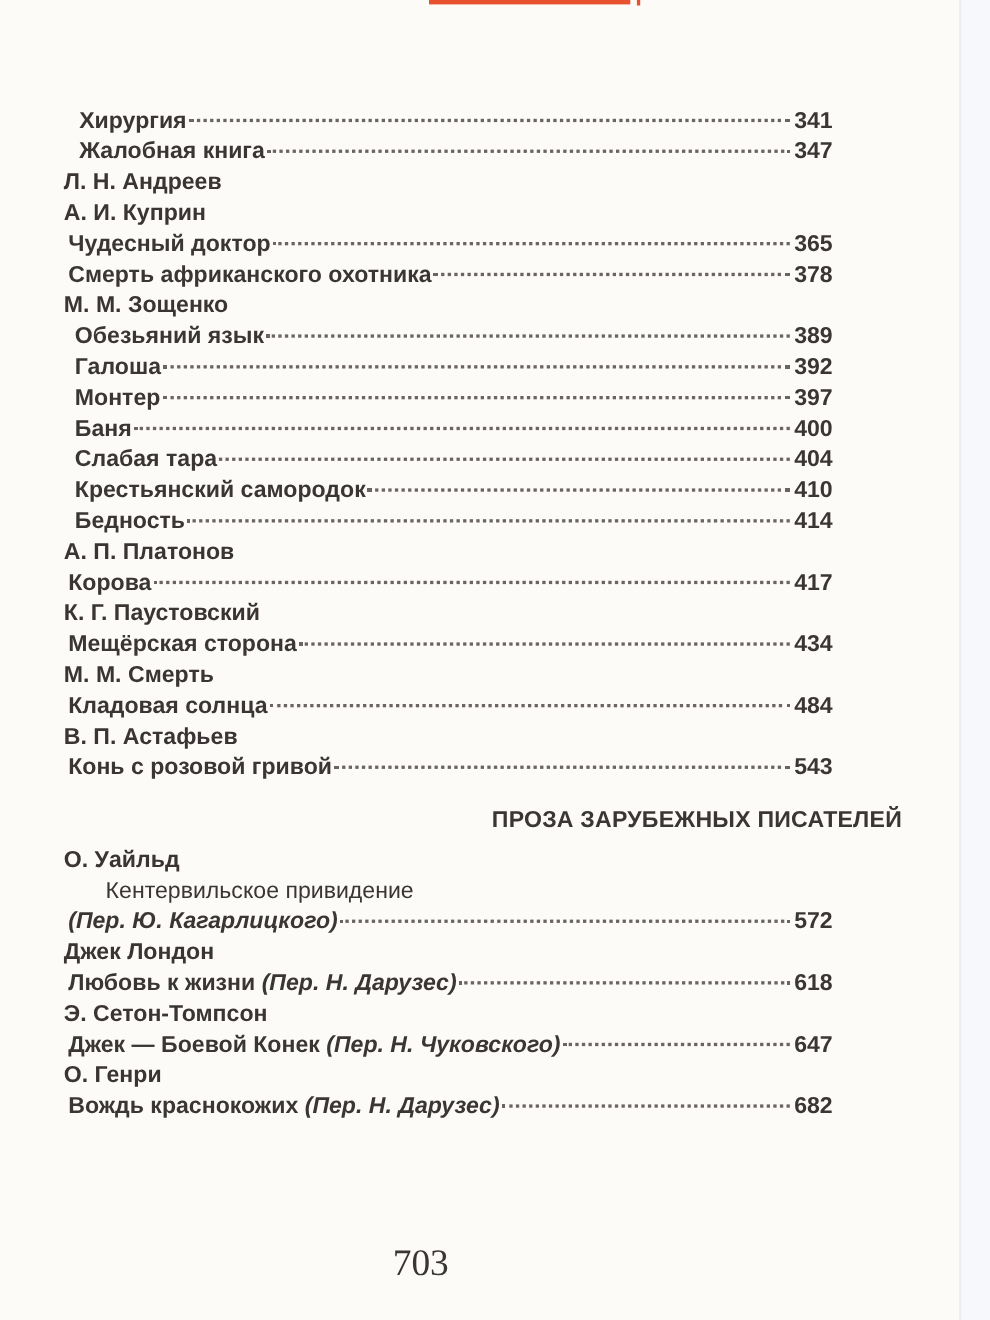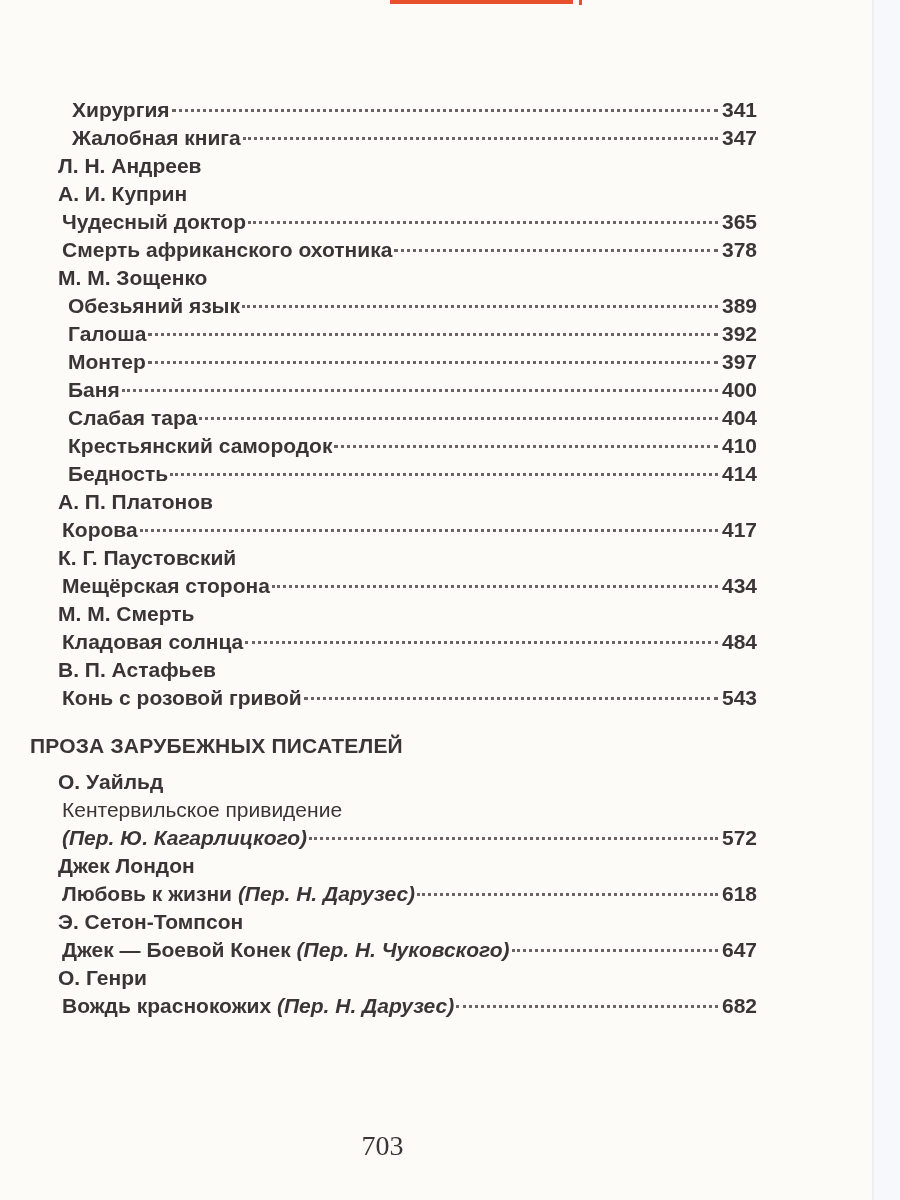--- a/index.html
+++ b/index.html
@@ -80,42 +80,42 @@
     margin: 0 4px 0 2px;
     border-bottom: 3px dotted #6a6464;
     transform: translateY(-5px);
     min-width: 20px;
   }
   .entry .page {
     flex: 0 0 auto;
     text-align: right;
   }
   .plain {
-    padding-left: 62px;
+    padding-left: 84px;
+    margin-left: 12px;
   }
   .section-title {
     position: relative;
     height: 44px;
     line-height: 44px;
     font-size: 21px;
     font-weight: bold;
-    text-align: left;
-    padding-left: 30px;
+    text-align: right;
     width: 820px;
     letter-spacing: 0.2px;
   }
   .gap-mid { height: 12px; }
   .page-number {
     position: absolute;
     left: 0;
     width: 765px;
     top: 1130px;
     text-align: center;
     font-family: "Liberation Serif", serif;
-    font-size: 28px;
+    font-size: 34px;
     color: #3b3636;
   }
 </style>
 </head>
 <body>
 
 <div class="top-mark"></div>
 <div class="top-mark-dot"></div>
 <div class="page-edge"></div>
 

